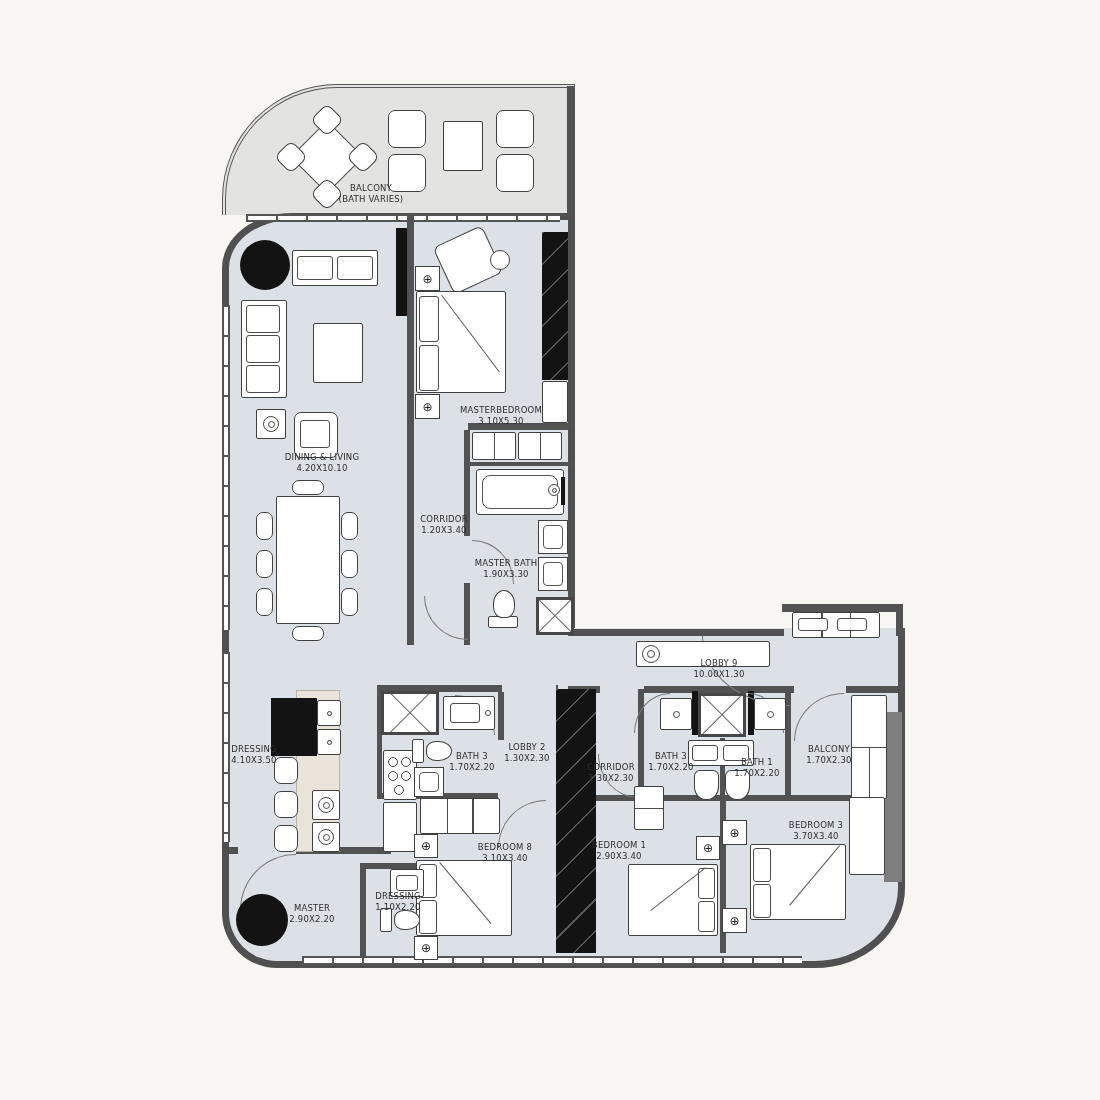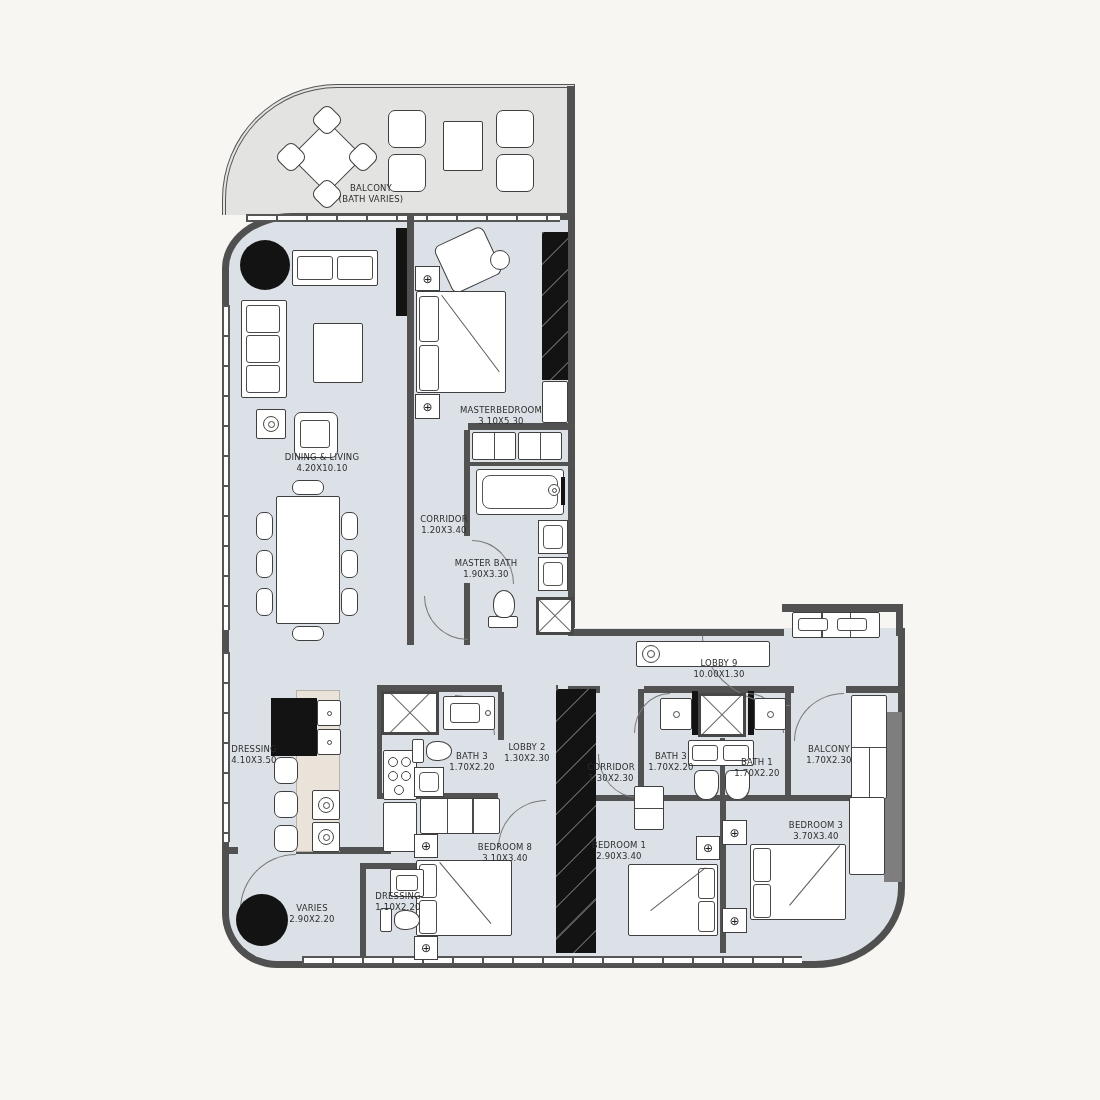--- a/index.html
+++ b/index.html
@@ -277,21 +277,21 @@
     <div>3.10X5.30</div>
   </div>
   <div class="abs lbl" style="left:322px;top:452px;">
     <div>DINING &amp; LIVING</div>
     <div>4.20X10.10</div>
   </div>
   <div class="abs lbl" style="left:444px;top:514px;">
     <div>CORRIDOR</div>
     <div>1.20X3.40</div>
   </div>
-  <div class="abs lbl" style="left:486px;top:558px;">
+  <div class="abs lbl" style="left:506px;top:558px;">
     <div>MASTER BATH</div>
     <div>1.90X3.30</div>
   </div>
   <div class="abs lbl" style="left:719px;top:658px;">
     <div>LOBBY 9</div>
     <div>10.00X1.30</div>
   </div>
   <div class="abs lbl" style="left:254px;top:744px;">
     <div>DRESSING</div>
     <div>4.10X3.50</div>
@@ -326,21 +326,21 @@
   </div>
   <div class="abs lbl" style="left:619px;top:840px;">
     <div>BEDROOM 1</div>
     <div>2.90X3.40</div>
   </div>
   <div class="abs lbl" style="left:505px;top:842px;">
     <div>BEDROOM 8</div>
     <div>3.10X3.40</div>
   </div>
   <div class="abs lbl" style="left:312px;top:903px;">
-    <div>VARIES</div>
+    <div>MASTER</div>
     <div>2.90X2.20</div>
   </div>
   <div class="abs lbl" style="left:398px;top:891px;">
     <div>DRESSING</div>
     <div>1.10X2.20</div>
   </div>
 
 </div>
 
 </body></html>

